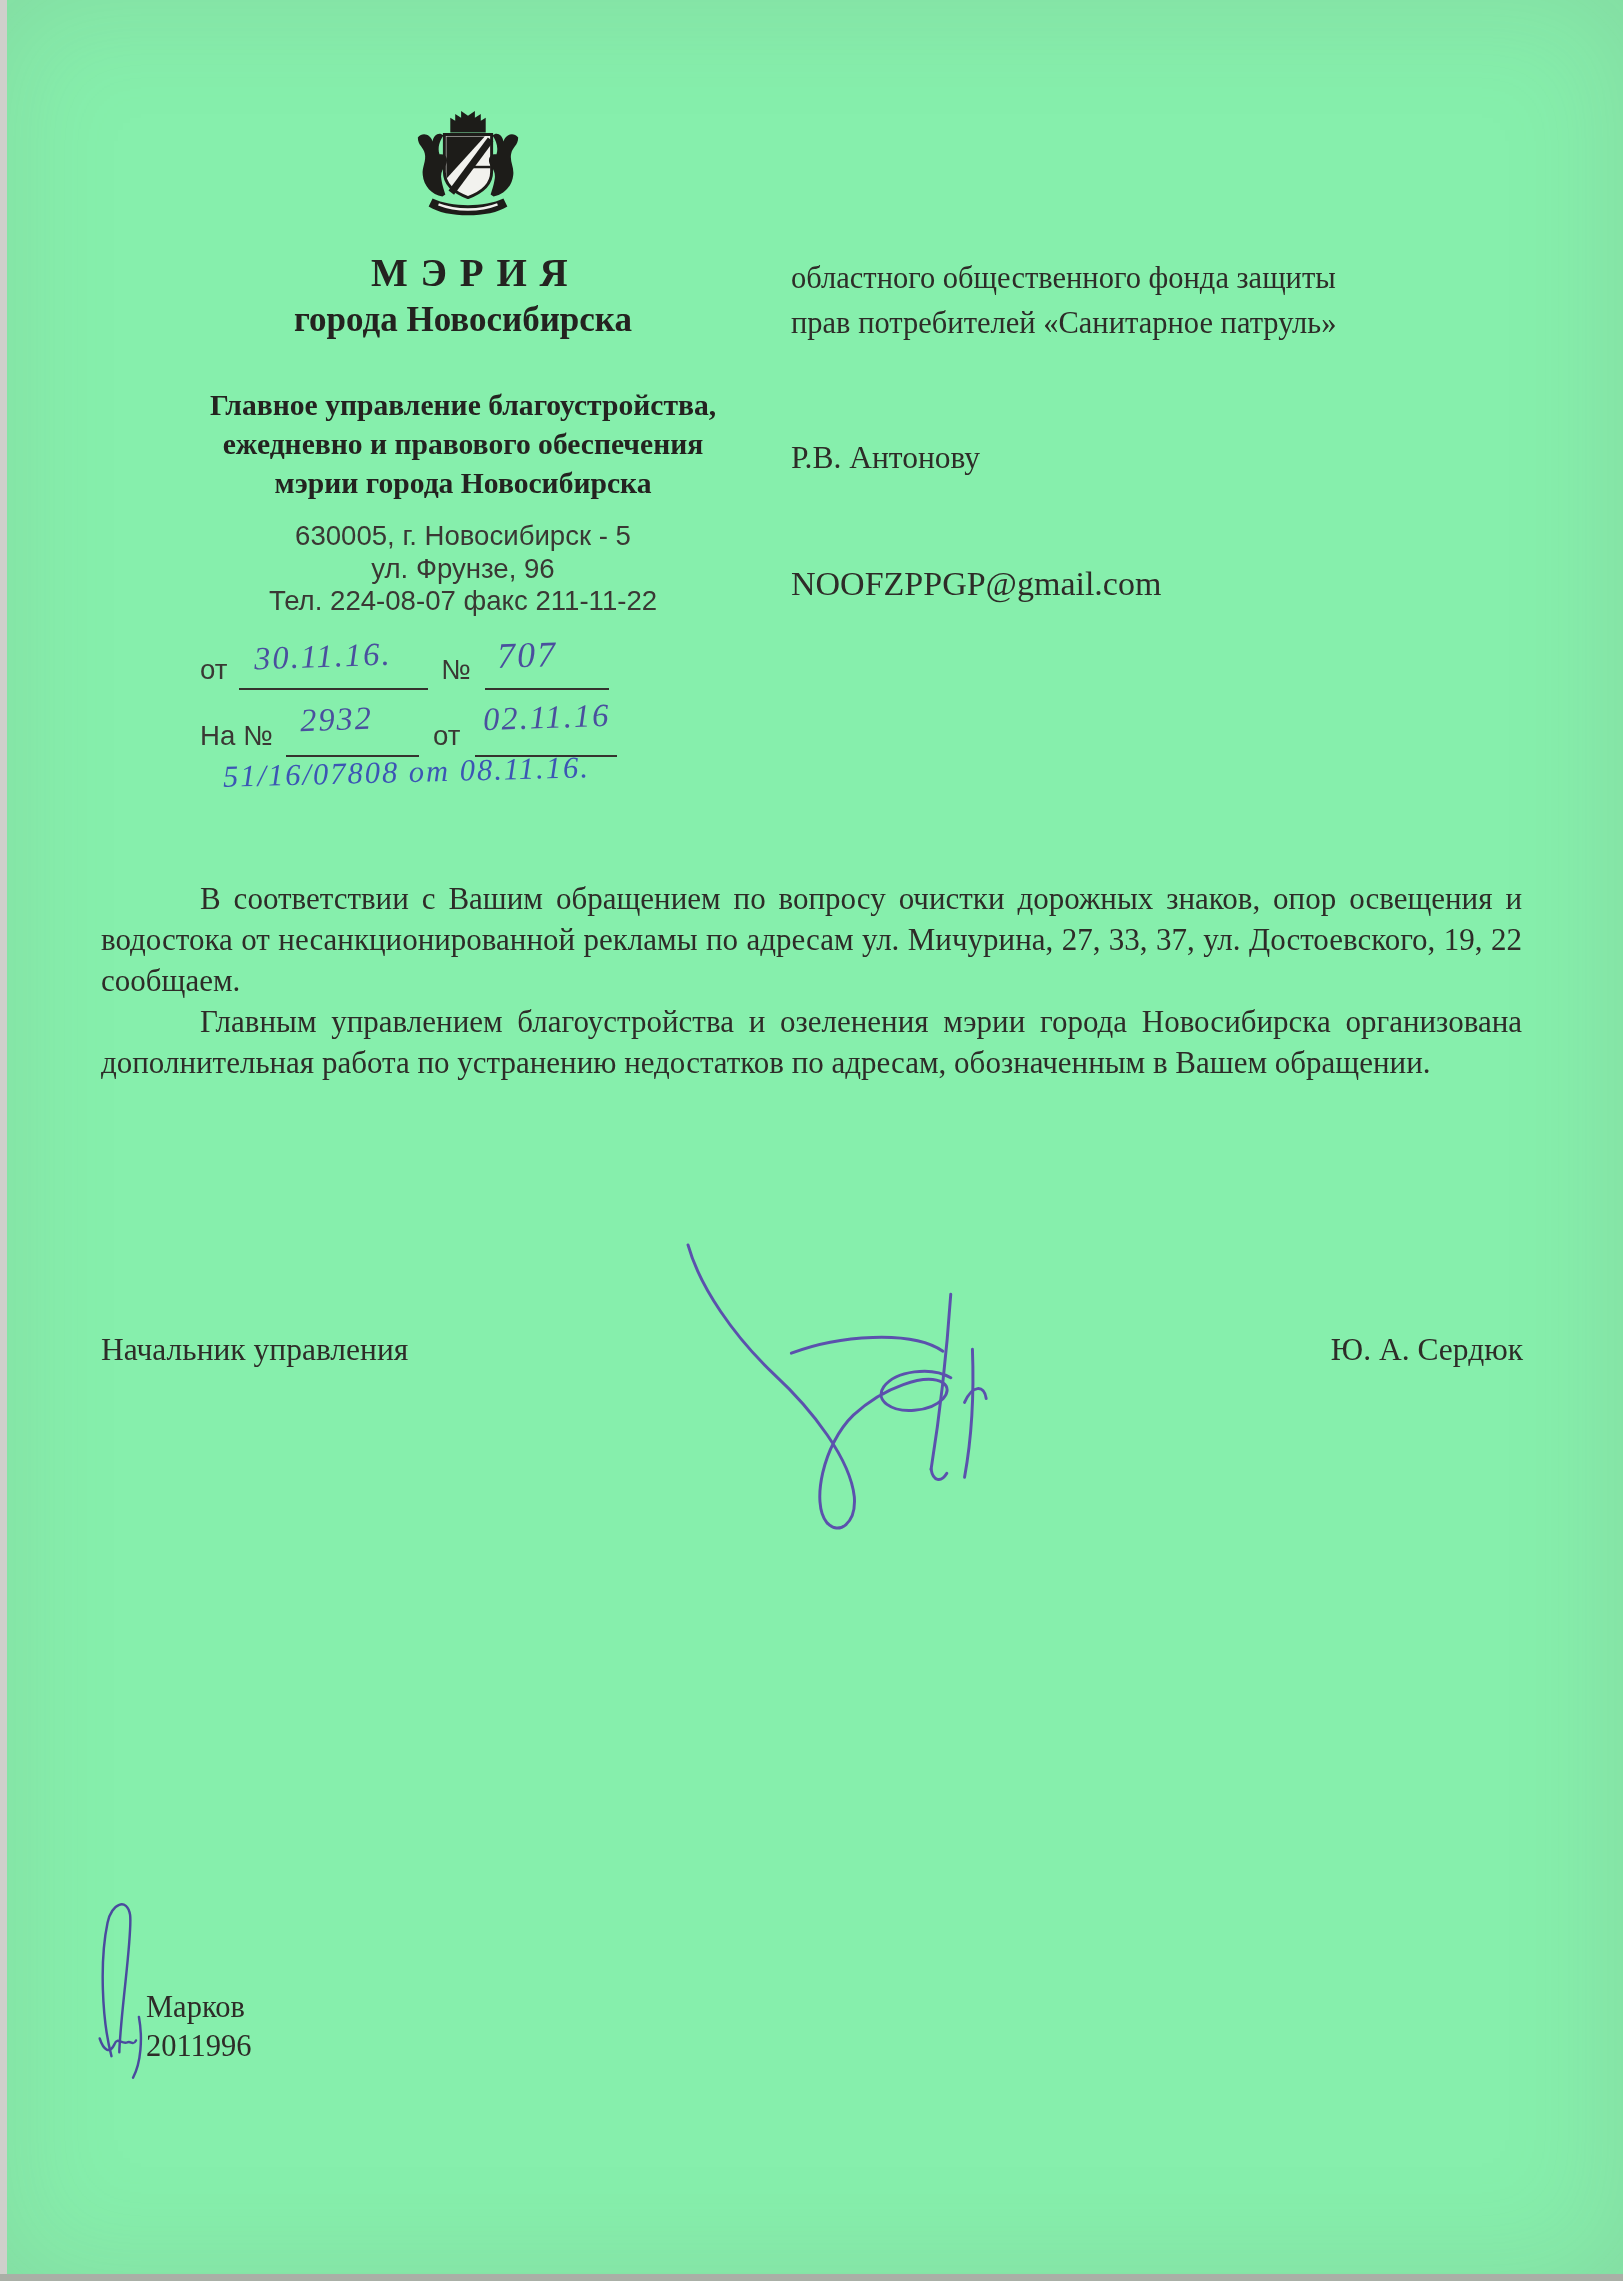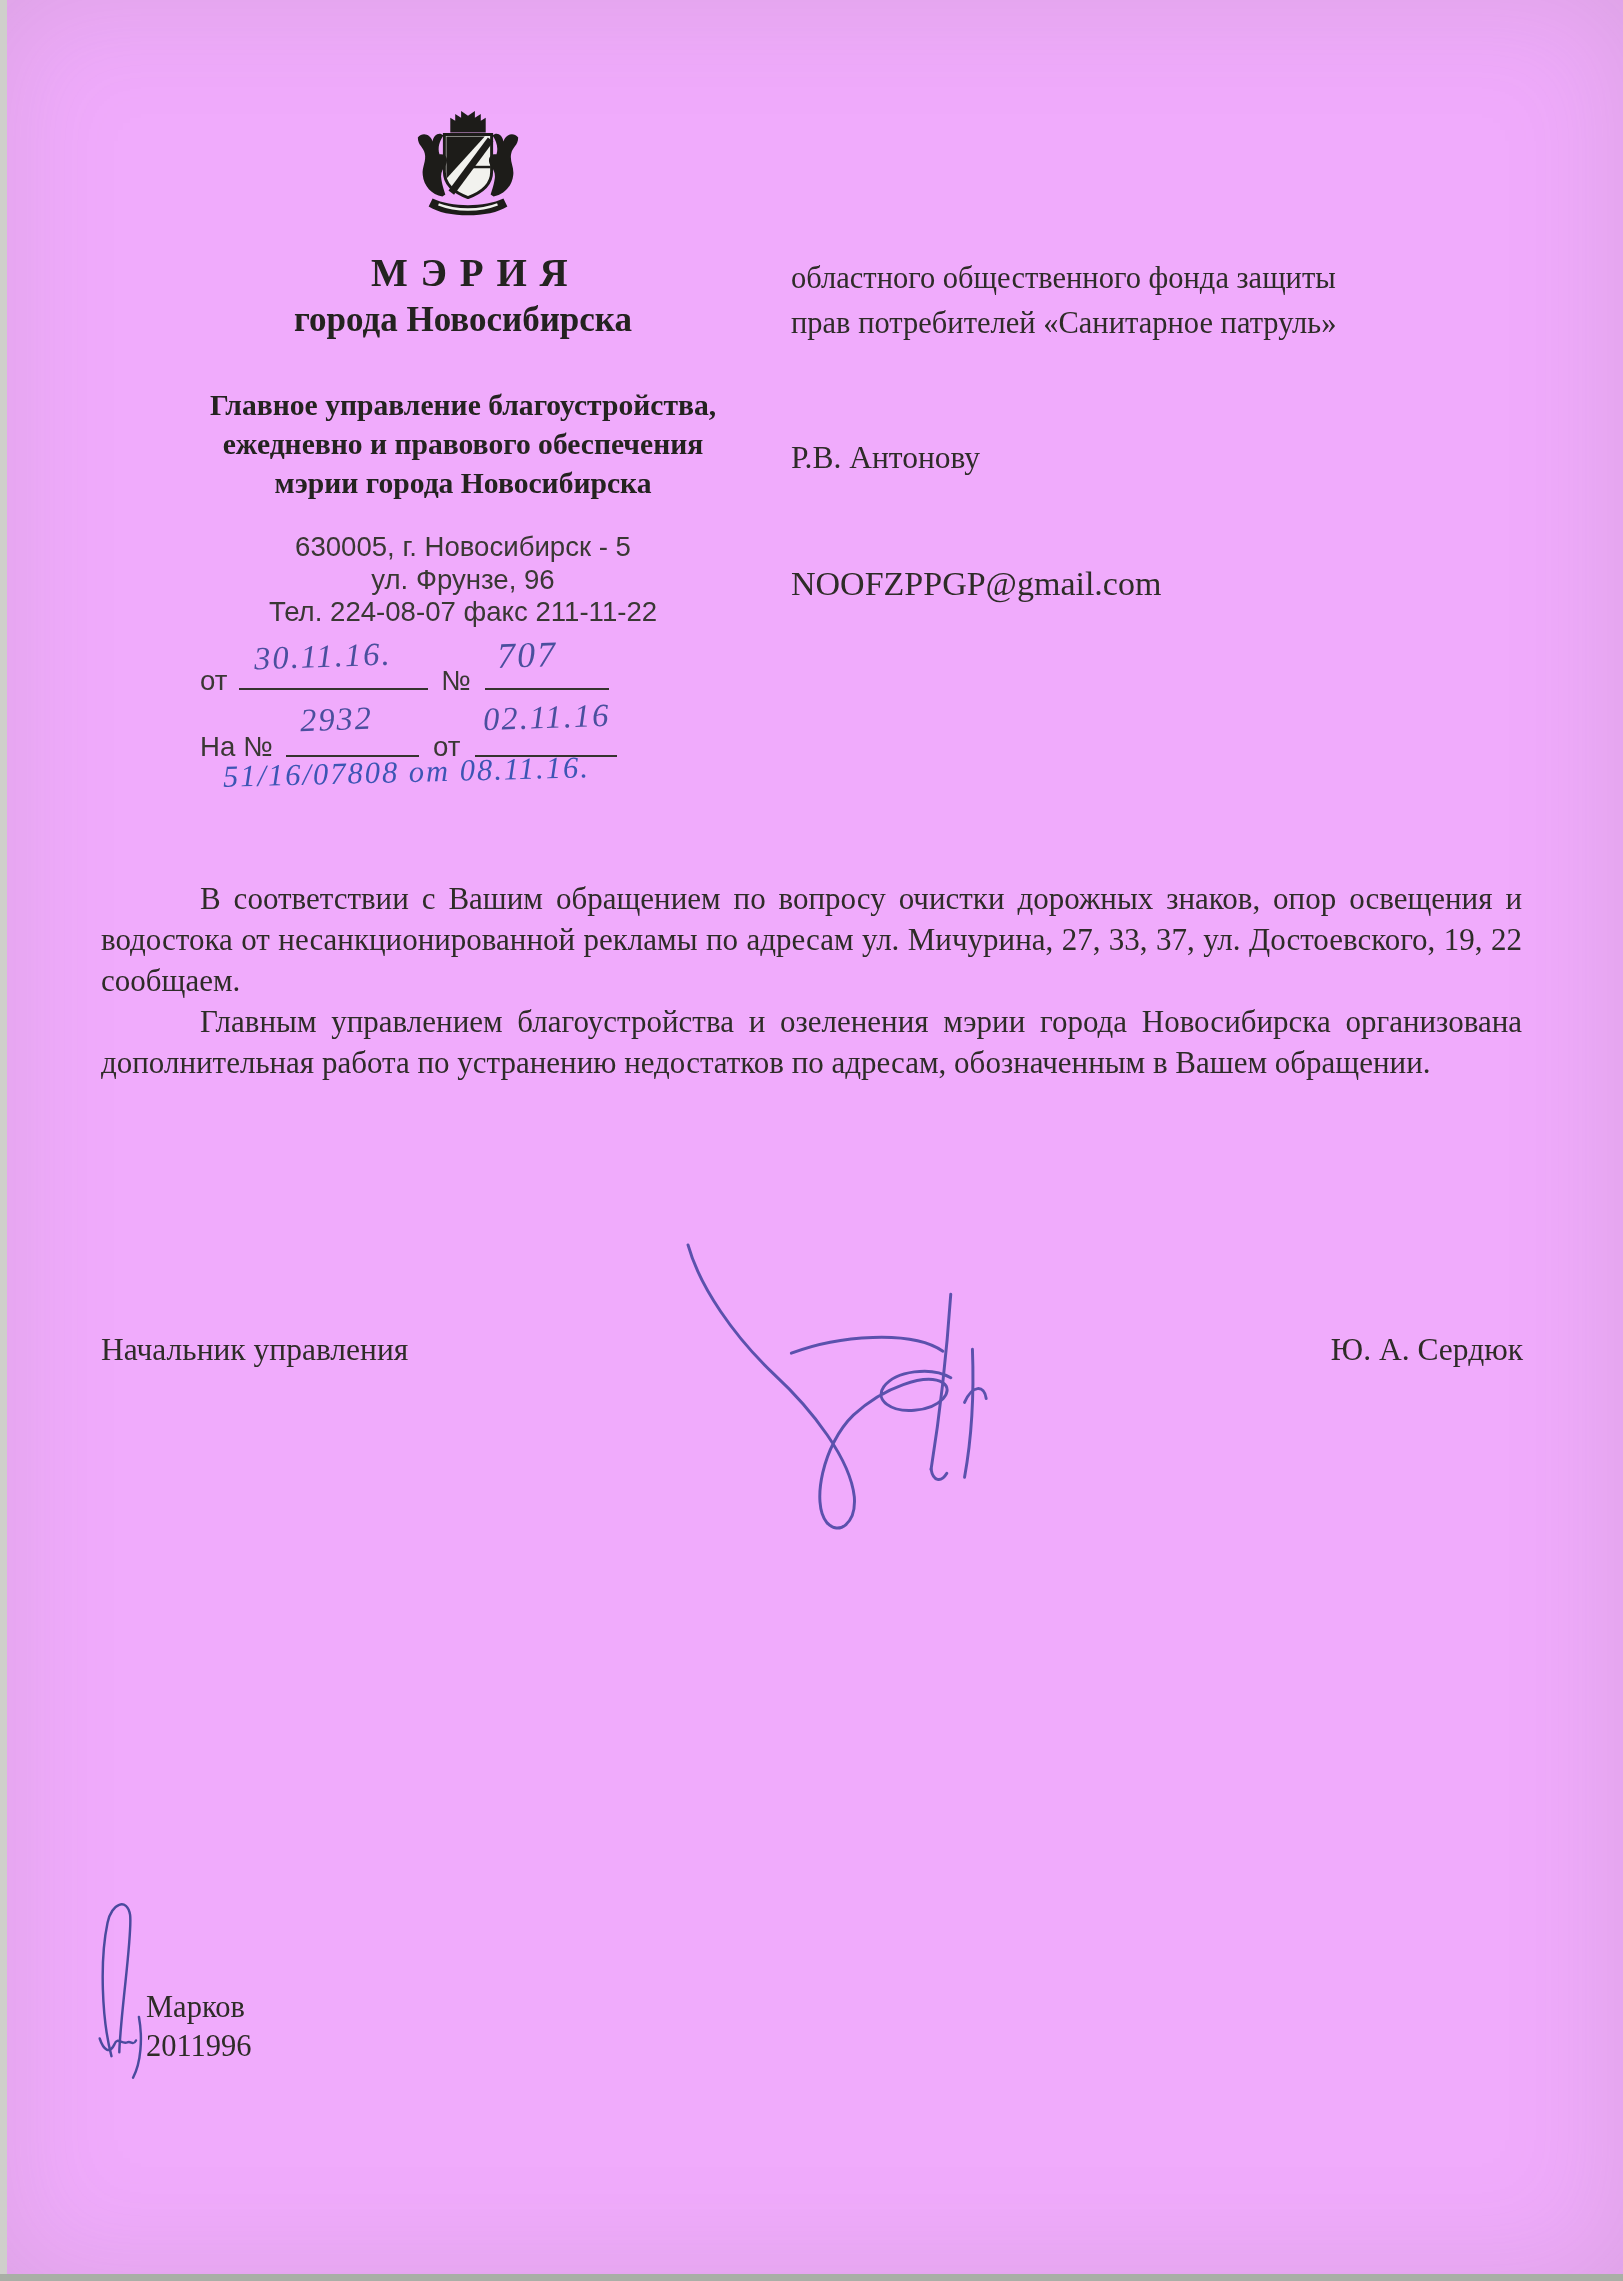--- a/index.html
+++ b/index.html
@@ -1,29 +1,29 @@
 <!DOCTYPE html>
 <html><head>
 <meta charset="utf-8">
 <style>
   html,body{margin:0;padding:0;background:#dcdcd8;}
   .paper{
     position:relative;
     width:1623px;height:2281px;
-    background:#f0abfc;
+    background:#86efac;
     box-shadow:inset 0 0 118px rgba(120,120,110,0.18);
     font-family:"Liberation Serif","DejaVu Serif",serif;
     color:#2e2c28;
     overflow:hidden;
   }
   .edge-left{position:absolute;left:0;top:0;width:6.9px;height:100%;background:#cfcfcb;}
   .edge-bottom{position:absolute;left:0;bottom:0;width:100%;height:6.9px;background:#a9afa6;}
   .abs{position:absolute;}
   .center{text-align:center;}
-  .sans{font-family:"Liberation Sans","DejaVu Sans",sans-serif;margin-top:11px;}
+  .sans{font-family:"Liberation Sans","DejaVu Sans",sans-serif;}
 
   .org1{left:118px;top:250px;width:690px;font-size:39px;font-weight:bold;letter-spacing:12.8px;padding-left:12.8px;color:#242320;}
   .org2{left:118px;top:300px;width:690px;font-size:35px;font-weight:bold;color:#242320;}
   .dept{left:118px;top:386px;width:690px;font-size:29.6px;font-weight:bold;line-height:39px;color:#242320;}
   .addr{left:118px;top:520px;width:690px;font-size:27.6px;line-height:32.5px;color:#3a3834;}
 
   .reflabel{font-size:27.6px;color:#3a3834;}
   .hand{
     font-style:italic;
     color:#4a4f9e;

